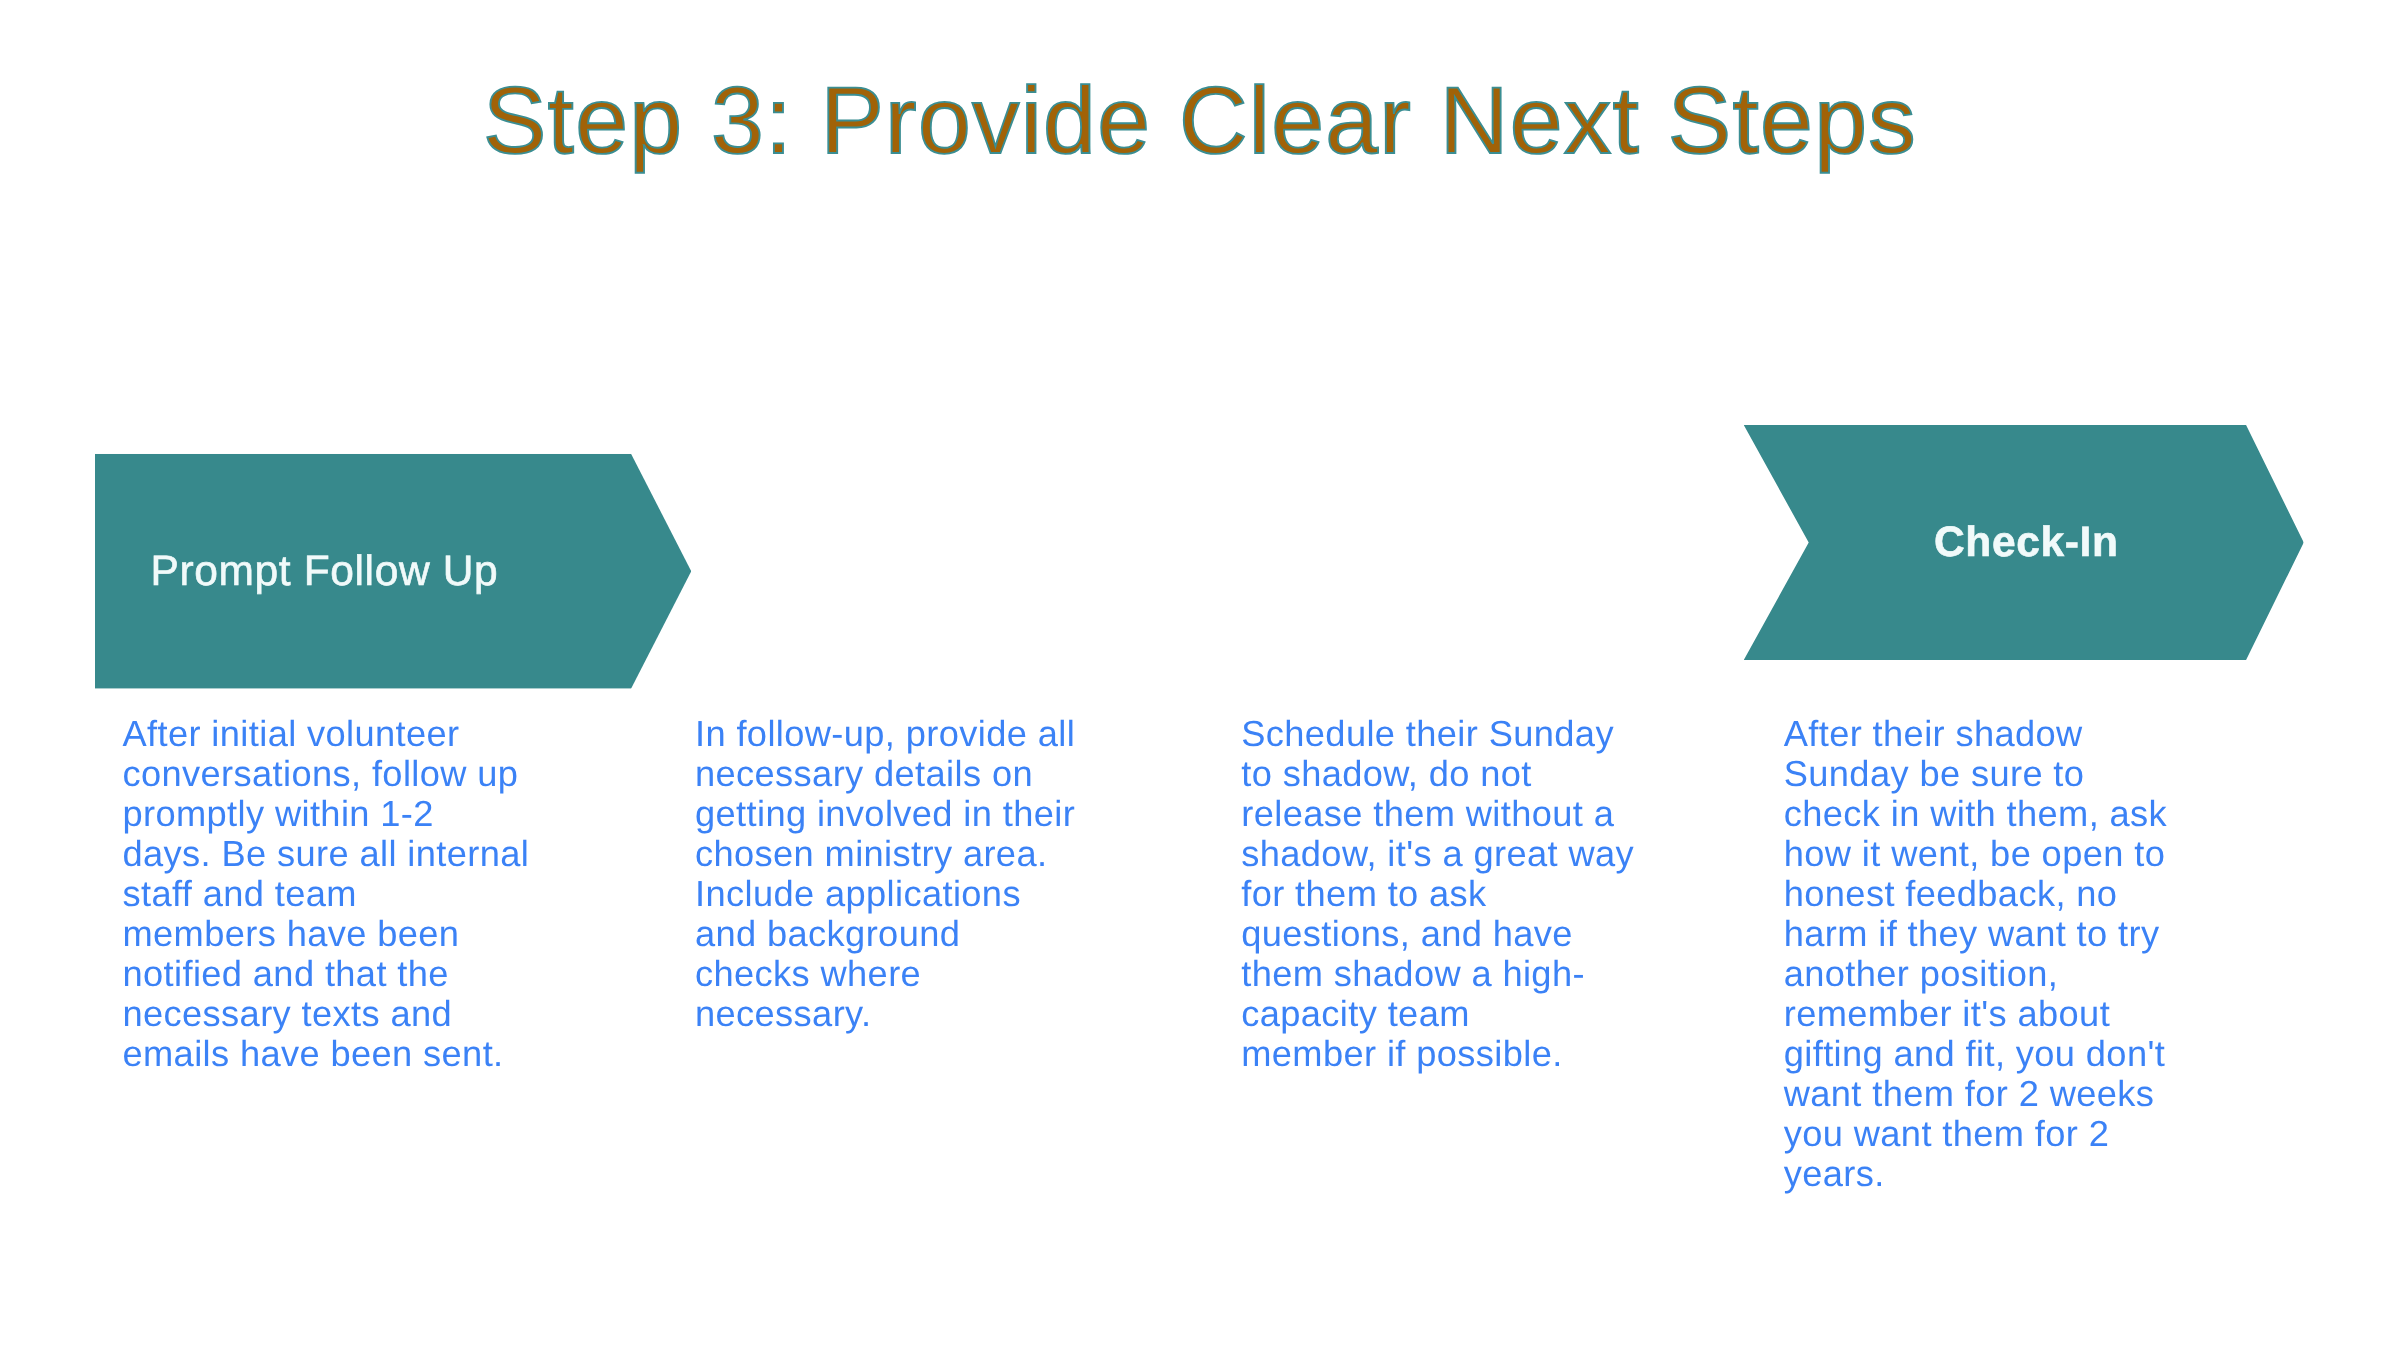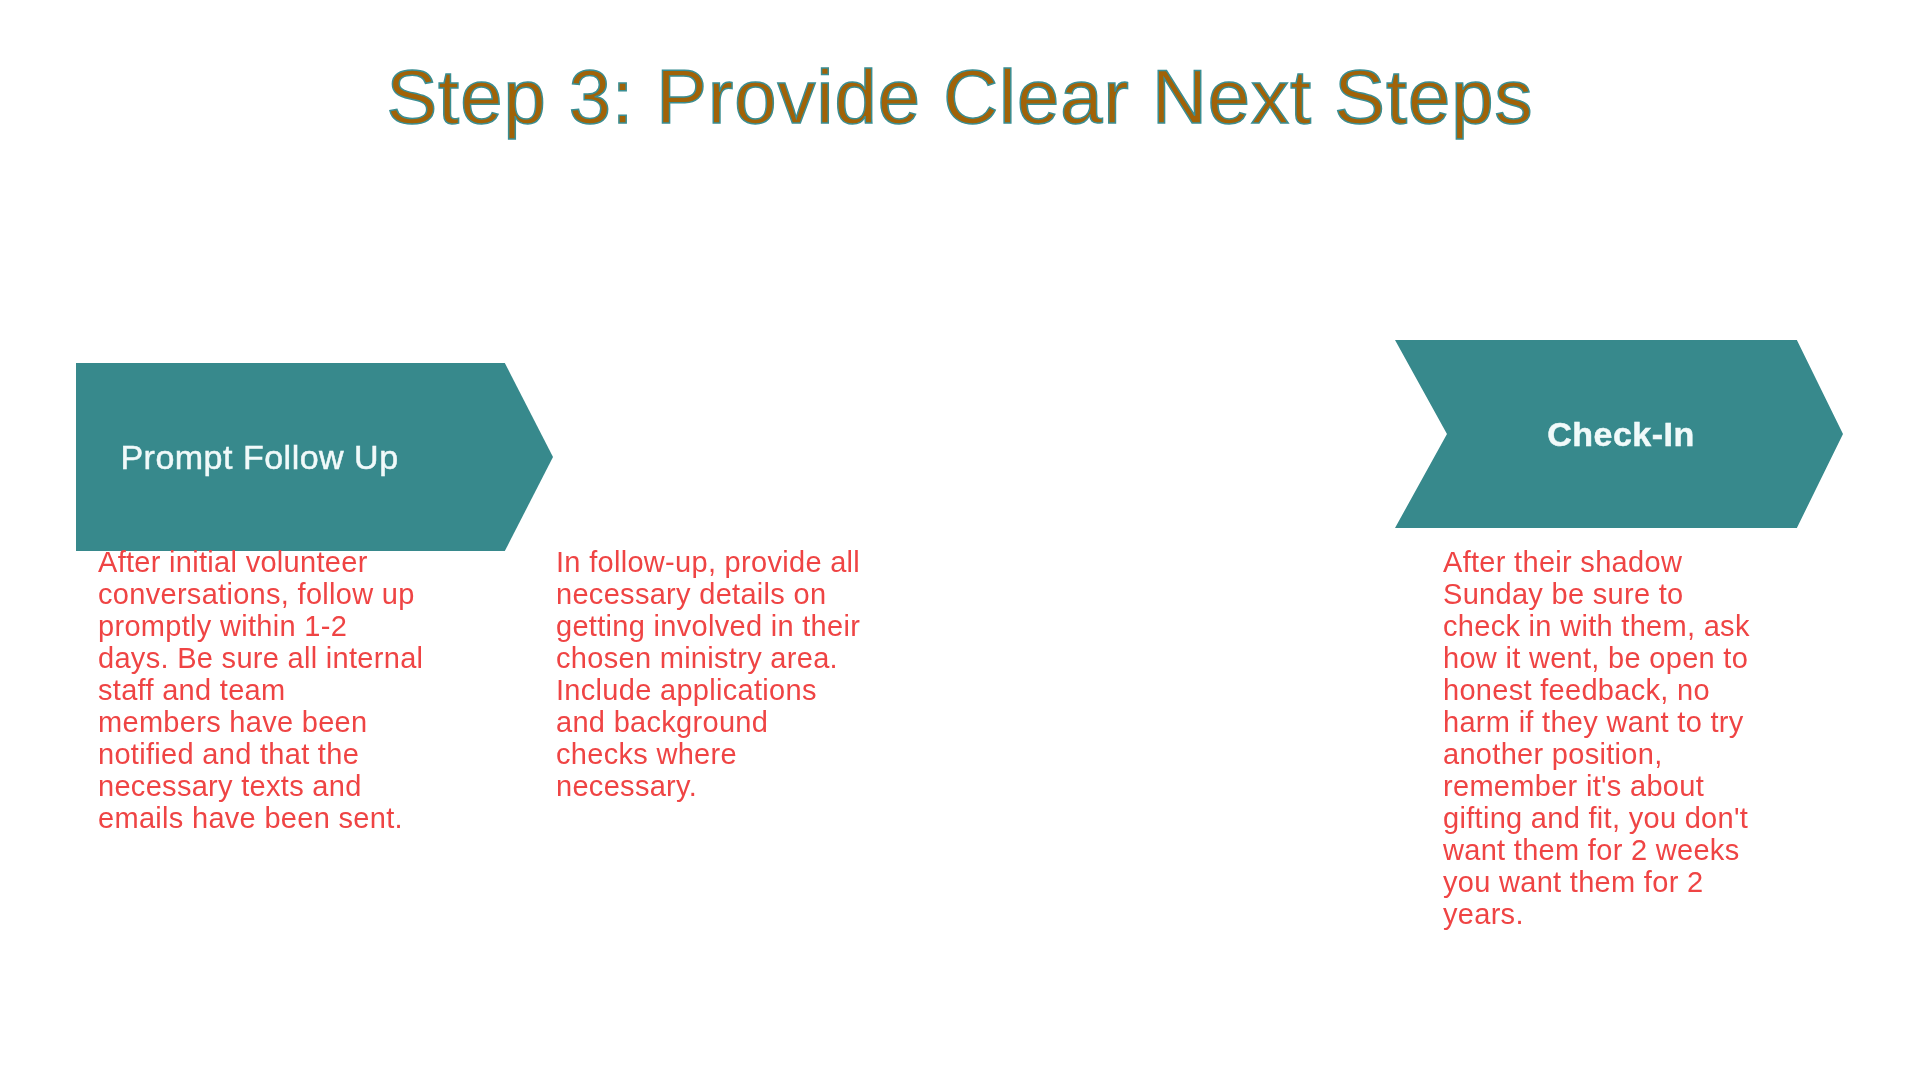--- a/index.html
+++ b/index.html
@@ -73,32 +73,32 @@
   .seg3 .seg-label { padding-left: 44px; padding-right: 42px; }
   .seg4 {
     left: 1395px; width: 448px;
     clip-path: polygon(0% 0%, 89.7% 0%, 100% 50%, 89.7% 100%, 0% 100%, 11.6% 50%);
     font-weight: bold;
   }
   .seg4 .seg-label { padding-left: 44px; padding-right: 40px; }
 
   .desc {
     position: absolute;
-    top: 546px;
+    top: 572px;
     width: 410px;
-    color: #ef4444;
+    color: #3b82f6;
     font-size: 29px;
     line-height: 32px;
     letter-spacing: 0.3px;
     white-space: pre-line;
   }
   .d1 { left: 98px; }
   .d2 { left: 556px; }
   .d3 { left: 993px; }
-  .d4 { left: 1427px; margin-left: 16px; }
+  .d4 { left: 1427px; }
 </style>
 </head>
 <body>
 
 <div id="canvas">
 
   <h1 class="page-title">Step 3: Provide Clear Next Steps</h1>
 
   <div class="flow">
     <div class="seg seg1">
@@ -119,20 +119,29 @@
 necessary texts and
 emails have been sent.</div>
   <div class="desc d2">In follow-up, provide all
 necessary details on
 getting involved in their
 chosen ministry area.
 Include applications
 and background
 checks where
 necessary.</div>
+  <div class="desc d3">Schedule their Sunday
+to shadow, do not
+release them without a
+shadow, it's a great way
+for them to ask
+questions, and have
+them shadow a high-
+capacity team
+member if possible.</div>
   <div class="desc d4">After their shadow
 Sunday be sure to
 check in with them, ask
 how it went, be open to
 honest feedback, no
 harm if they want to try
 another position,
 remember it's about
 gifting and fit, you don't
 want them for 2 weeks

